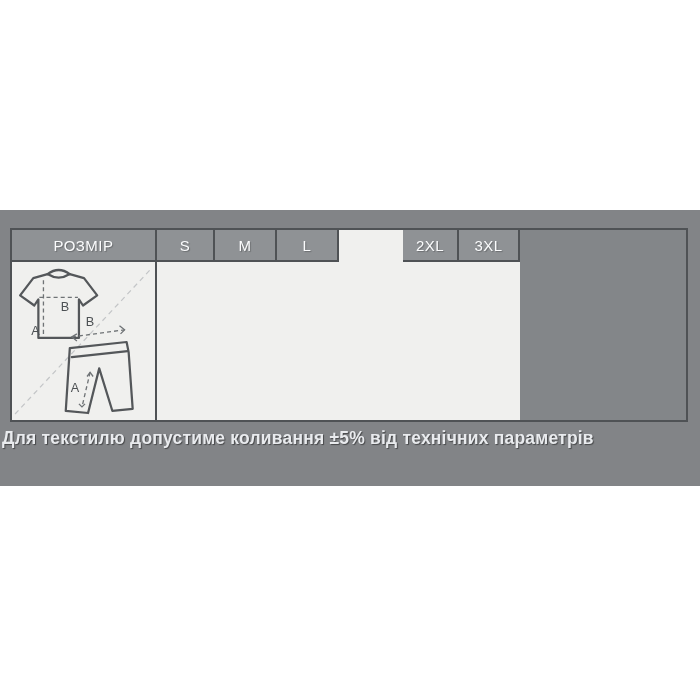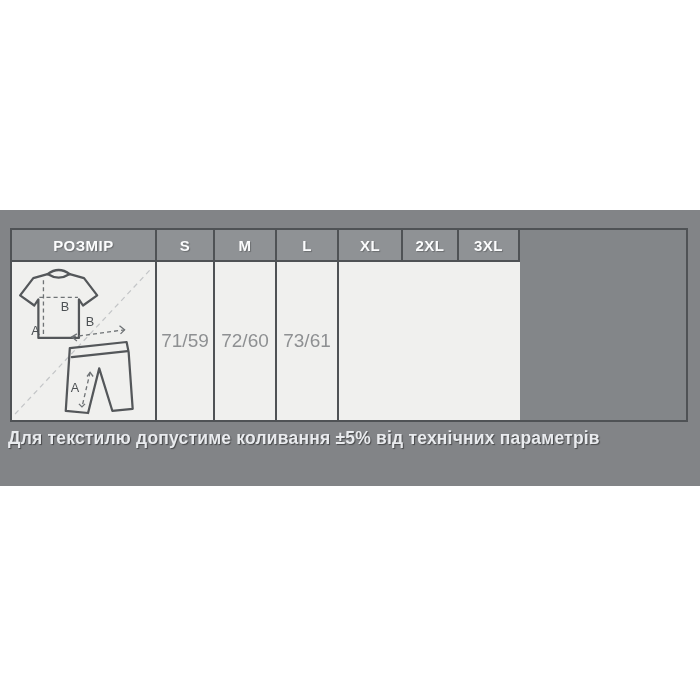--- a/index.html
+++ b/index.html
@@ -13,54 +13,53 @@
   .page{position:relative;width:700px;height:700px;background:#ffffff;overflow:hidden;
         font-family:"Liberation Sans","DejaVu Sans",sans-serif}
   .band{position:absolute;left:0;top:210px;width:700px;height:276px;background:var(--band-bg)}
   .size-table{position:absolute;left:10px;top:18px;width:678px;height:194px;
       border:2px solid var(--border);
       display:grid;
       grid-template-columns:145px 58px 62px 62px 64px 56px 61px 1fr;
       grid-template-rows:32px 1fr;
       background:var(--body-bg)}
   .hcell{grid-row:1;background:var(--header-bg);color:var(--header-text);
-      font-weight:bold;font-size:15px;letter-spacing:.5px;
+      font-weight:normal;font-size:15px;letter-spacing:.5px;
       display:flex;align-items:center;justify-content:center;
       border-right:2px solid var(--border);border-bottom:2px solid var(--border);
       text-shadow:1px 1px 1px rgba(0,0,0,.25)}
   .bcell{grid-row:2;display:flex;align-items:center;justify-content:center;
       border-right:2px solid var(--border);
       color:var(--value-text);font-size:19px}
   .c1{grid-column:1}.c2{grid-column:2}.c3{grid-column:3}.c4{grid-column:4}
   .c5{grid-column:5}.c6{grid-column:6}.c7{grid-column:7}
   .filler{grid-column:8;grid-row:1 / span 2;background:var(--filler-bg)}
   .illus{padding:0;align-items:stretch;justify-content:stretch}
   .illus svg{width:100%;height:100%;display:block}
-  .footnote{position:absolute;left:8px;top:218px;width:690px;
+  .footnote{position:absolute;left:2px;top:218px;width:690px;
       color:var(--footnote-text);font-size:17.5px;font-weight:bold;letter-spacing:.2px;
       text-shadow:1px 1px 1px rgba(0,0,0,.45)}
   .garment{fill:none;stroke:var(--diagram-stroke);stroke-width:2.2;stroke-linejoin:round;stroke-linecap:round}
   .measure{fill:none;stroke:var(--measure-line);stroke-width:1.3;stroke-dasharray:4 3}
   .arrowhead{fill:none;stroke:var(--measure-line);stroke-width:1.3}
   .diagonal{stroke:var(--diagonal-line);stroke-width:1.2;stroke-dasharray:5 4}
   .dlabel{fill:var(--label-text);font-family:"Liberation Sans","DejaVu Sans",sans-serif;font-size:12.5px}
 </style>
 </head>
 <body>
 
 <div class="page">
   <section class="band">
 
     <div class="size-table">
 
       <div class="hcell c1">РОЗМІР</div>
       <div class="hcell c2">S</div>
       <div class="hcell c3">M</div>
       <div class="hcell c4">L</div>
-      <div class="hcell c5">XL</div>
       <div class="hcell c6">2XL</div>
       <div class="hcell c7">3XL</div>
 
       <div class="filler"></div>
 
       <div class="bcell illus c1">
         <svg viewBox="0 0 141 152">
           <line class="diagonal" x1="3" y1="148" x2="137" y2="5"></line>
 
           <g>
@@ -79,20 +78,17 @@
             <path class="arrowhead" d="M64,69 L59,72 L64,76"></path>
             <path class="arrowhead" d="M106,61 L111,65 L107,69"></path>
             <line class="measure" x1="77" y1="107" x2="69" y2="141"></line>
             <path class="arrowhead" d="M74,111 L77,107 L80,111"></path>
             <path class="arrowhead" d="M66,138 L69,141 L72,138"></path>
             <text class="dlabel" x="77" y="61" text-anchor="middle">B</text>
             <text class="dlabel" x="62" y="126" text-anchor="middle">A</text>
           </g>
         </svg>
       </div>
-      <div class="bcell c2">71/59</div>
-      <div class="bcell c3">72/60</div>
-      <div class="bcell c4">73/61</div>
     </div>
 
     <p class="footnote">Для текстилю допустиме коливання ±5% від технічних параметрів</p>
   </section>
 </div>
 
 </body></html>

